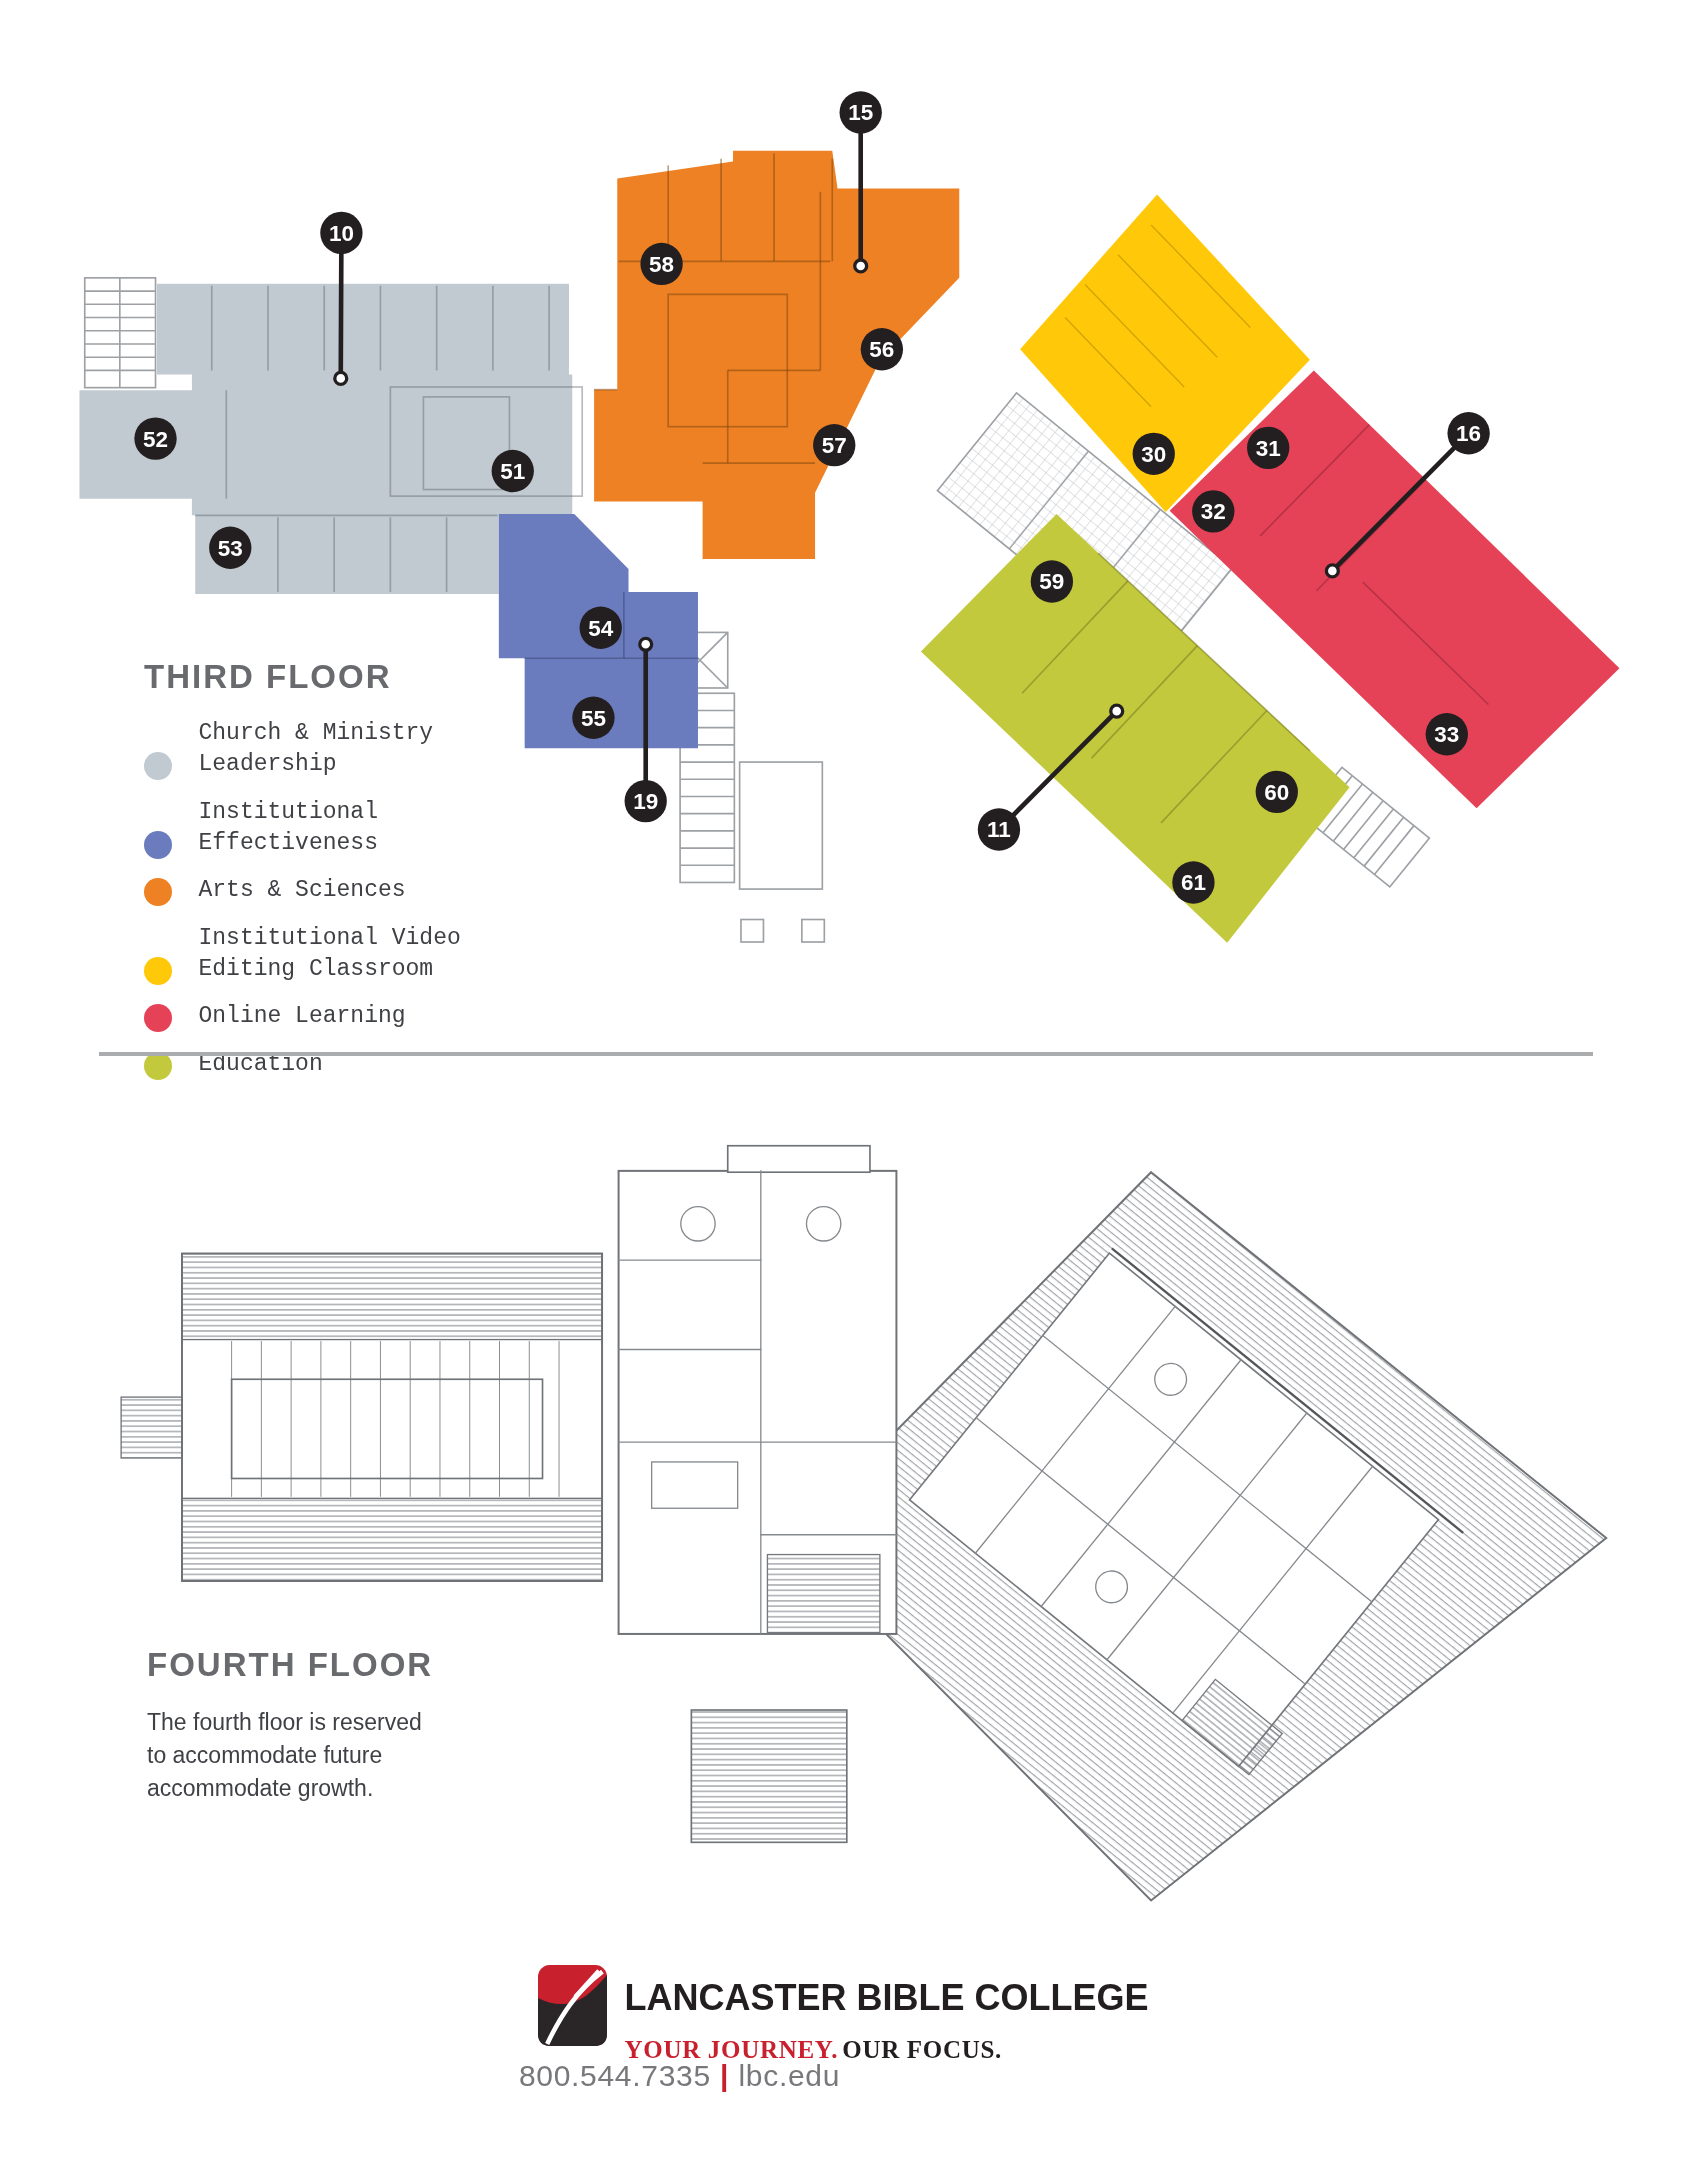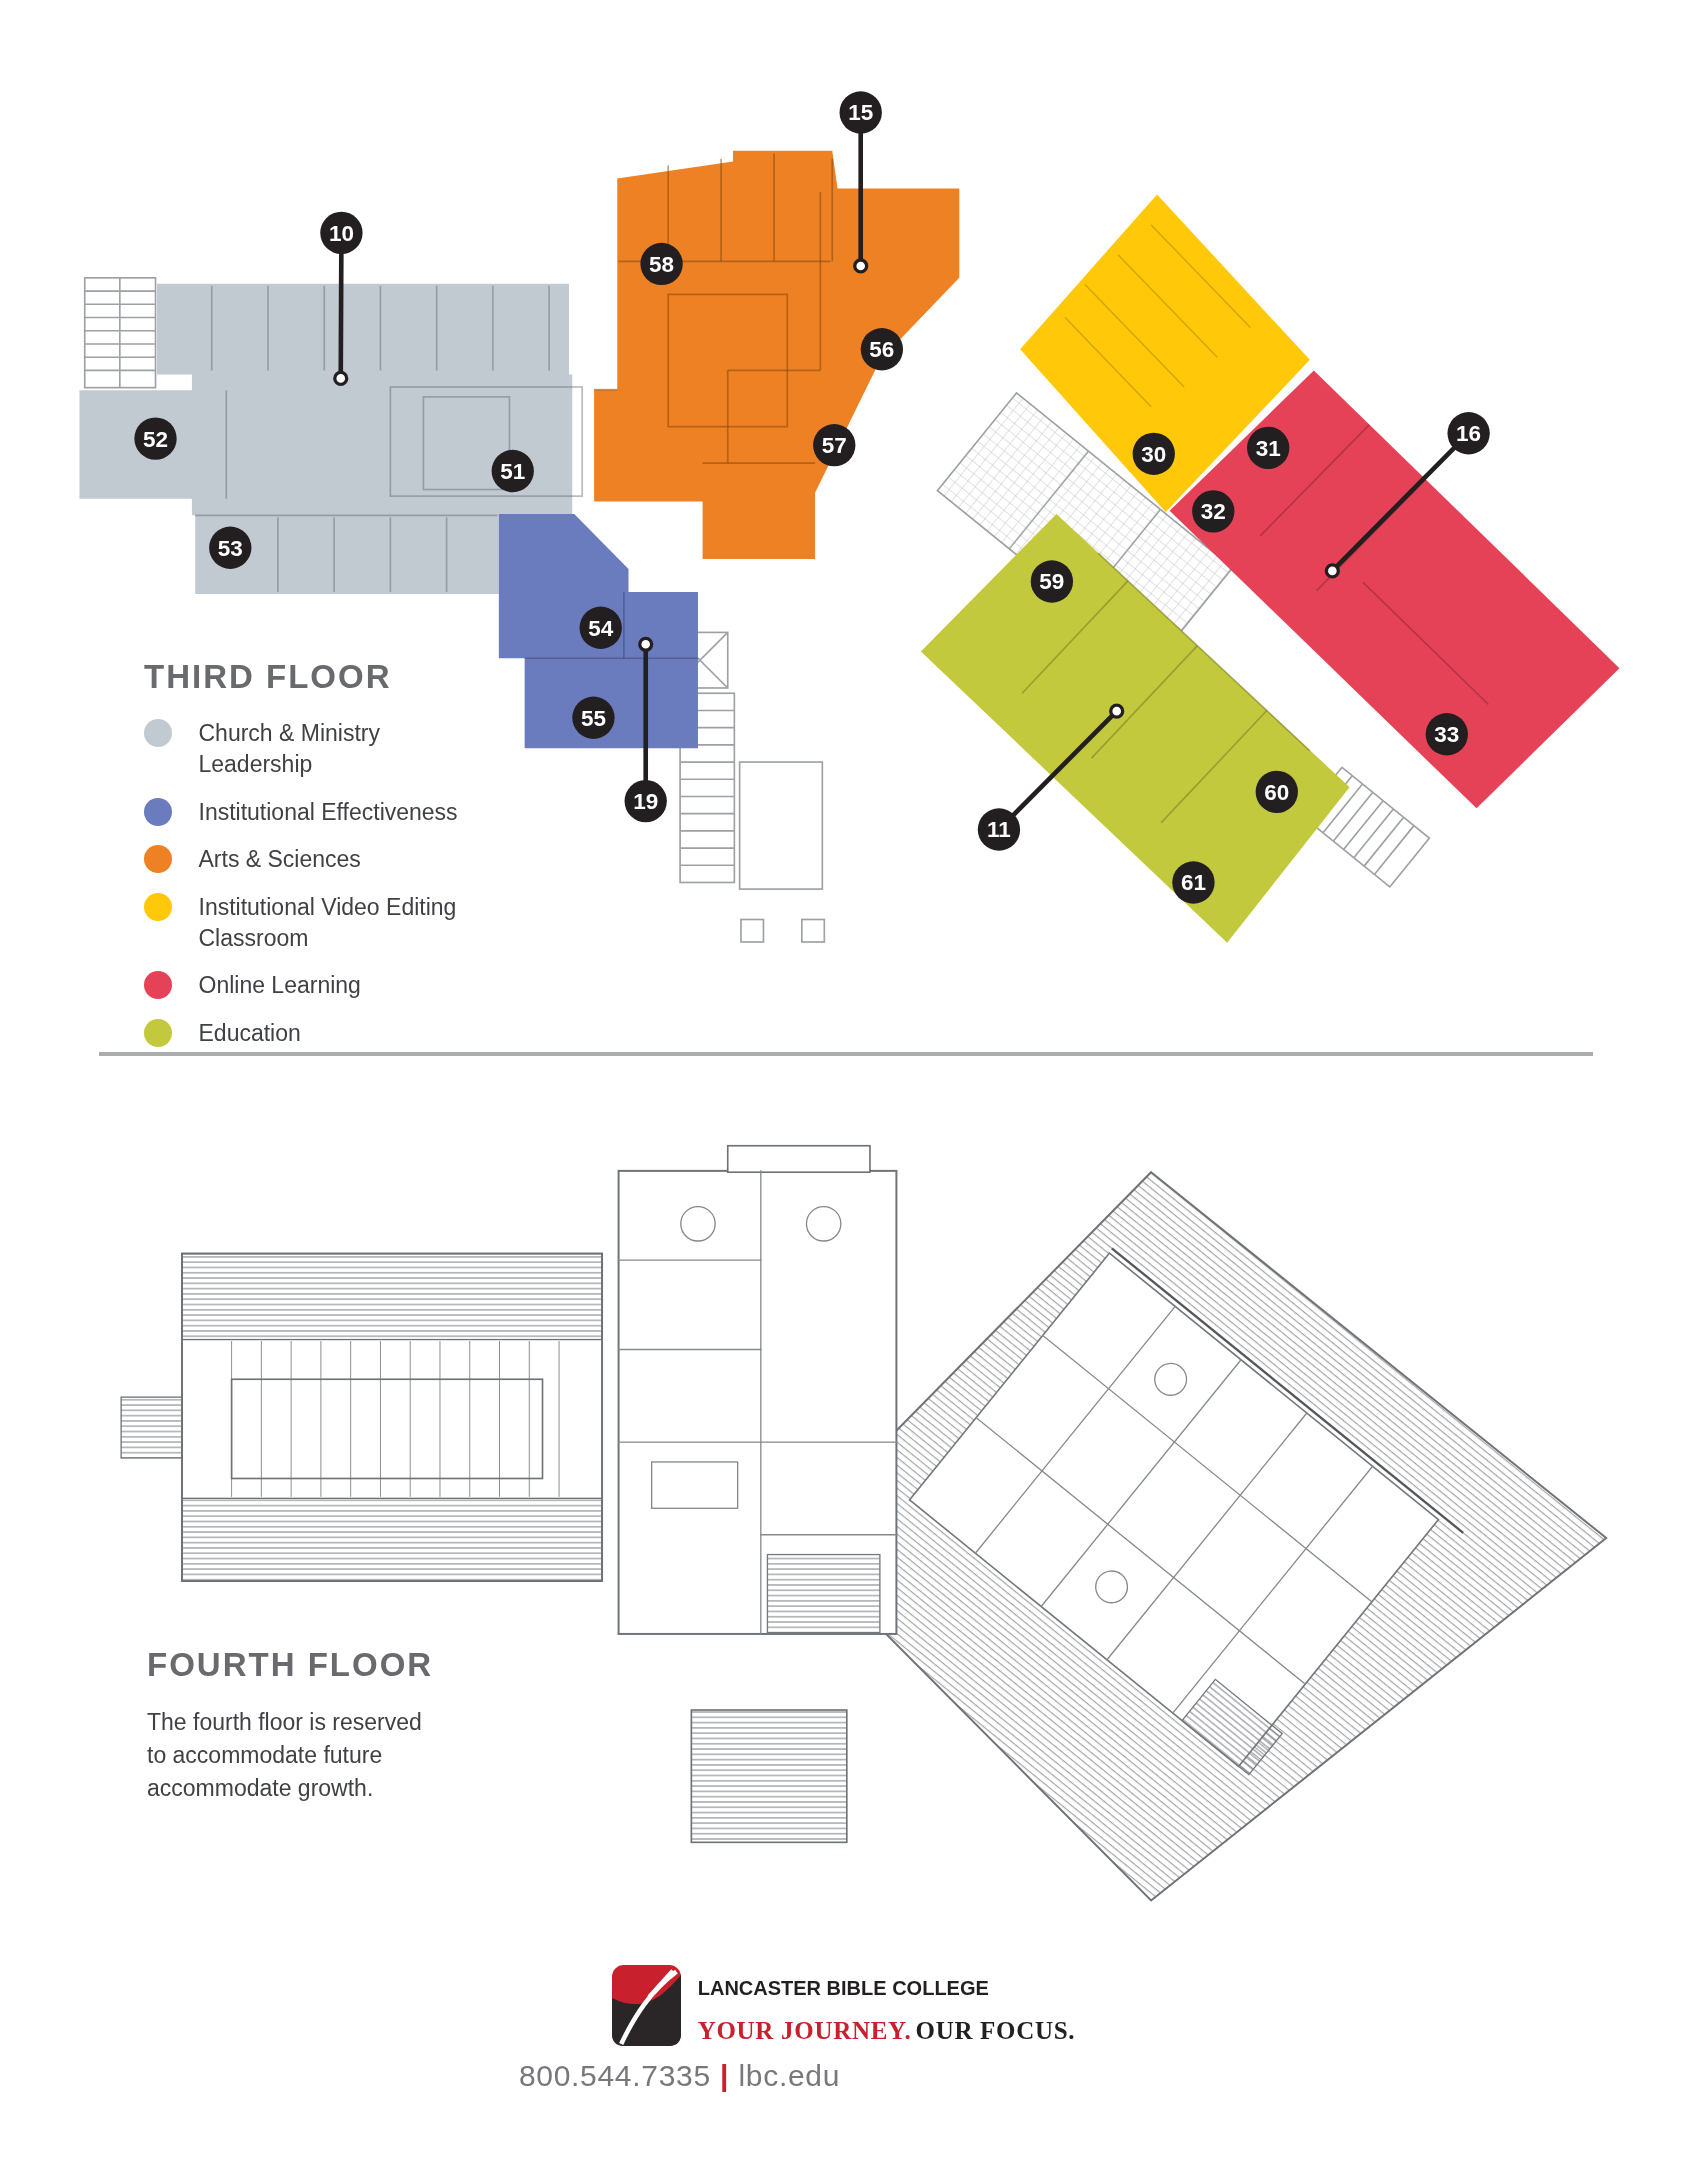--- a/index.html
+++ b/index.html
@@ -9,42 +9,42 @@
   }
   svg{position:absolute;left:0;top:0;}
   .floor-title{
     position:absolute;font-weight:bold;font-size:33px;letter-spacing:2px;
     color:var(--title-color,#696A6E);
   }
   #third-title{left:144px;top:658px;}
   #fourth-title{left:147px;top:1646px;}
   .legend{position:absolute;left:144px;top:718px;width:344px;}
   .legend ul{list-style:none;margin:0;padding:0;}
-  .legend li{display:flex;align-items:flex-start;margin-bottom:16.5px;}
+  .legend li{display:flex;align-items:flex-end;margin-bottom:16.5px;font-family:Liberation Mono, monospace;}
   .legend .dot{
     width:28px;height:28px;border-radius:50%;flex:0 0 28px;margin-right:26.5px;margin-top:1.3px;
   }
   .legend .lbl{
     font-size:23px;line-height:31px;color:var(--text-color,#3F4145);width:324px;
   }
   .floor-desc{
     position:absolute;left:147px;top:1706px;width:304px;
     font-size:23px;line-height:33px;color:var(--text-color,#3F4145);
   }
   .divider{
     position:absolute;left:99px;top:1052px;width:1494px;height:4px;
     background:var(--divider-color,#AAACAE);
   }
   .footer{
     position:absolute;left:0;top:1965px;width:1687px;display:flex;
     justify-content:center;align-items:flex-start;
   }
   .brand-block{margin-left:17px;margin-top:12px;}
   .brand-name{
-    font-size:20px;font-weight:bold;letter-spacing:0px;color:#231F20;white-space:nowrap;
+    font-size:36px;font-weight:bold;letter-spacing:0px;color:#231F20;white-space:nowrap;
   }
   .brand-tagline{
     margin-top:17px;text-align:left;font-family:"Liberation Serif", serif;
     font-size:25px;font-weight:bold;letter-spacing:0.7px;white-space:nowrap;
   }
   .tag-red{color:var(--brand-red,#C9202E);}
   .tag-black{color:#231F20;margin-left:4px;}
   .phone-line{
     position:absolute;left:0;top:2059px;width:1359px;text-align:center;
     font-size:30px;color:var(--phone-gray,#77787B);letter-spacing:0.7px;

